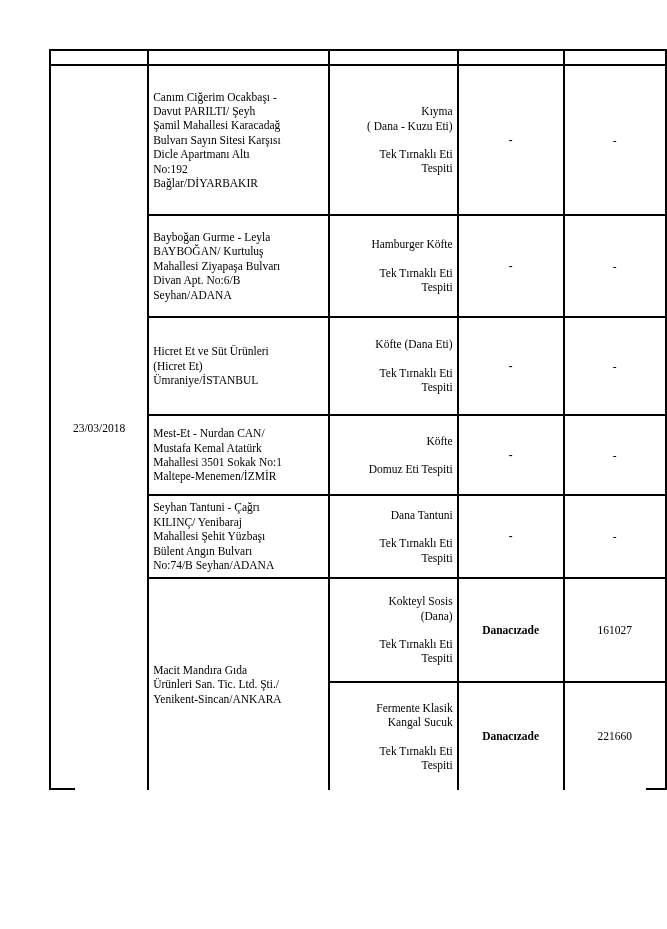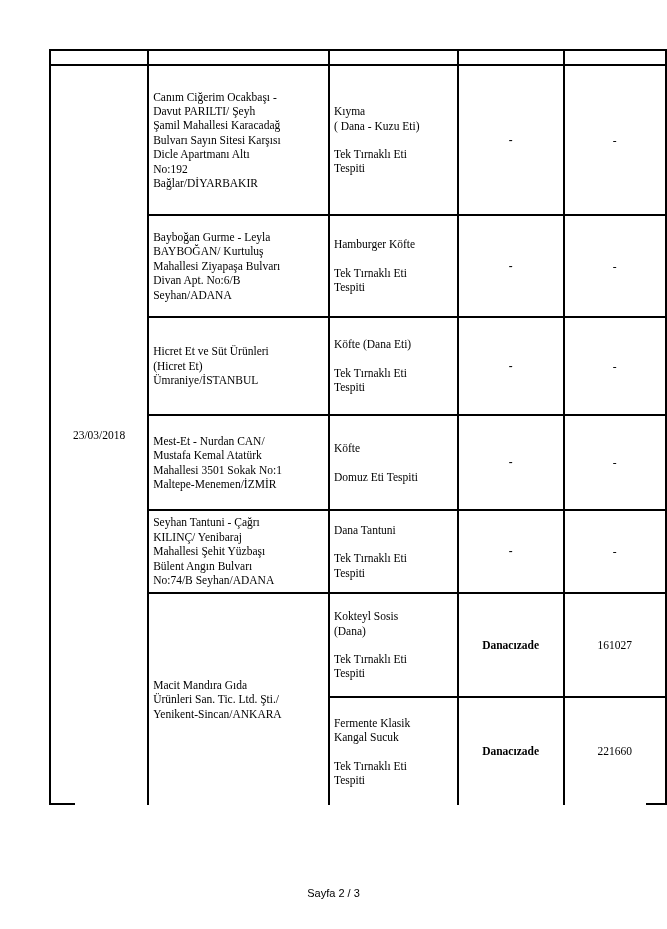--- a/index.html
+++ b/index.html
@@ -28,21 +28,21 @@
   table.insp td {
     border: 2px solid #000000;
     font-size: 11.5px;
     line-height: 14.4px;
     vertical-align: middle;
     padding: 0 4px;
     overflow: hidden;
   }
   td.c-date     { width: 91px;  text-align: center; }
   td.c-business { width: 176px; text-align: left; padding-left: 9px; padding-right: 4px; }
-  td.c-product  { width: 124px; text-align: left; }
+  td.c-product  { width: 124px; text-align: right; }
   td.c-brand    { width: 99px;  text-align: center; font-weight: bold; }
   td.c-number   { width: 97px;  text-align: center; }
   .pre { white-space: pre-line; }
   .finding {
     font-weight: normal;
     white-space: pre-line;
     margin-top: 14px;
   }
   tr.thin td { padding: 0; height: 13px; }
   .nb { border-bottom: none !important; }
@@ -121,21 +121,21 @@
 Ümraniye/İSTANBUL</td>
         <td class="c-product">
           <div class="pre">Köfte (Dana Eti)</div>
           <div class="finding">Tek Tırnaklı Eti
 Tespiti</div>
         </td>
         <td class="c-brand">-</td>
         <td class="c-number">-</td>
       </tr>
 
-      <tr style="height:95px;">
+      <tr style="height:80px;">
         <td class="c-business pre">Mest-Et - Nurdan CAN/
 Mustafa Kemal Atatürk
 Mahallesi 3501 Sokak No:1
 Maltepe-Menemen/İZMİR</td>
         <td class="c-product">
           <div class="pre">Köfte</div>
           <div class="finding">Domuz Eti Tespiti</div>
         </td>
         <td class="c-brand">-</td>
         <td class="c-number">-</td>
@@ -180,15 +180,14 @@
         <td class="c-brand nb">Danacızade</td>
         <td class="c-number nb">221660</td>
       </tr>
     </tbody>
       </table>
 
     <div class="corner-seg left"></div>
     <div class="corner-seg right"></div>
   </div>
 
-  <div class="footer">Sayfa 2 / 3</div>
 
 </div>
 
 </body></html>

